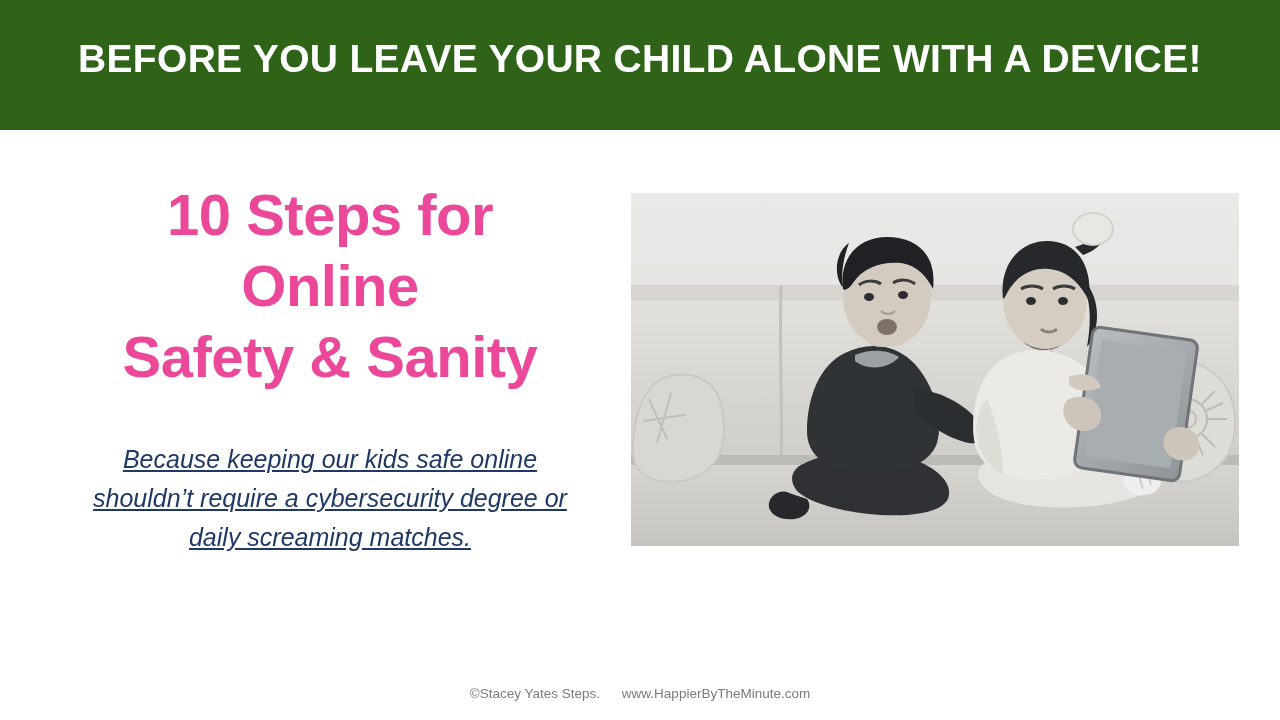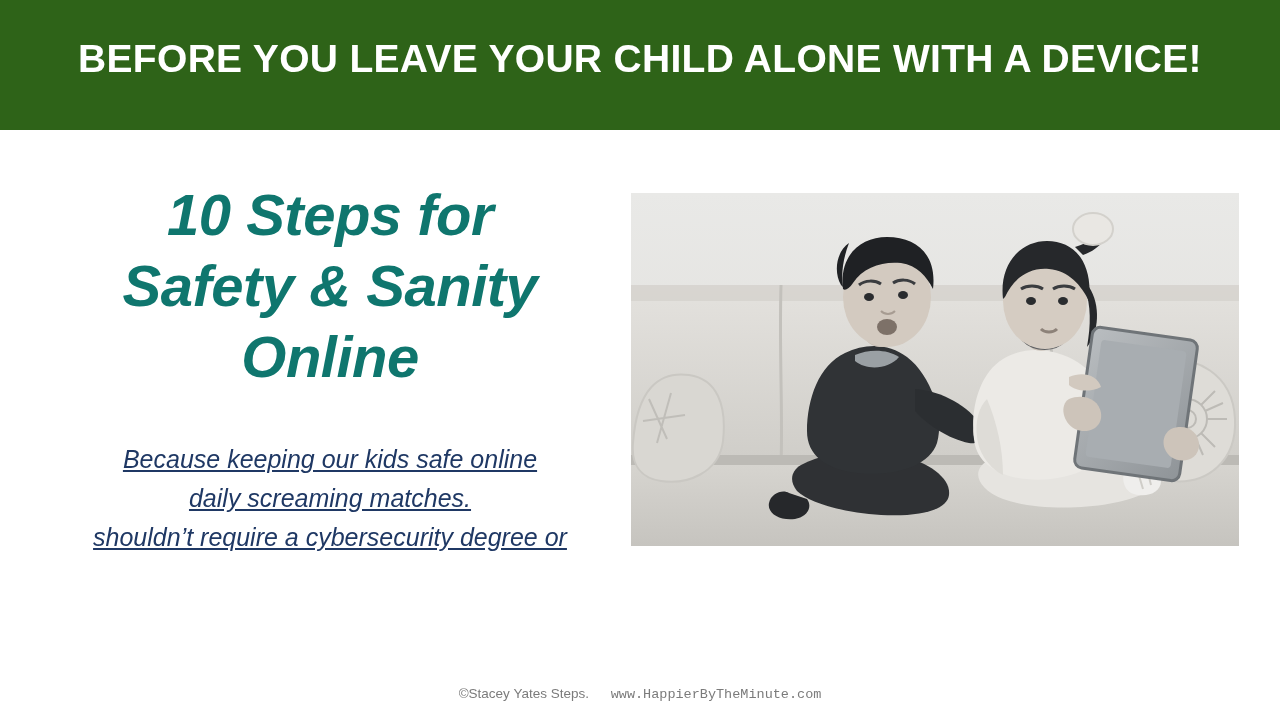--- a/index.html
+++ b/index.html
@@ -48,22 +48,21 @@
   .left-col {
     position: absolute;
     left: 30px;
     top: 180px;
     width: 600px;
     text-align: center;
   }
   .headline {
     font-size: 58px;
     font-weight: bold;
-    font-style: italic;
-    color: #0f766e;
+    color: #ec4899;
     line-height: 1.22;
     letter-spacing: -0.5px;
   }
   .headline .line {
     display: block;
   }
   .subhead {
     margin-top: 48px;
     font-size: 25px;
     font-style: italic;
@@ -92,41 +91,41 @@
   .footer {
     position: absolute;
     left: 0;
     top: 686px;
     width: 1280px;
     text-align: center;
     font-size: 13.5px;
     color: #7b7b7b;
   }
   .footer .credit { }
-  .footer .site { margin-left: 18px; font-family: Liberation Mono, monospace; }
+  .footer .site { margin-left: 18px; }
 </style>
 </head>
 <body>
 
 <div class="slide">
 
   <div class="banner">
     <div class="banner-title">BEFORE YOU LEAVE YOUR CHILD ALONE WITH A DEVICE!</div>
   </div>
 
   <div class="left-col">
     <div class="headline">
       <span class="line">10 Steps for</span>
+      <span class="line">Online</span>
       <span class="line">Safety &amp; Sanity</span>
-      <span class="line">Online</span>
     </div>
     <div class="subhead">
       <span class="line">Because keeping our kids safe online</span>
+      <span class="line">shouldn’t require a cybersecurity degree or</span>
       <span class="line">daily screaming matches.</span>
-      <span class="line">shouldn’t require a cybersecurity degree or</span>
     </div>
   </div>
 
   <div class="photo">
     <svg width="608" height="353" viewBox="0 0 608 353" xmlns="http://www.w3.org/2000/svg">
       <defs>
         <linearGradient id="wall" x1="0" y1="0" x2="0" y2="1">
           <stop offset="0%" stop-color="#e9e9e7"></stop>
           <stop offset="100%" stop-color="#dedcd8"></stop>
         </linearGradient>

